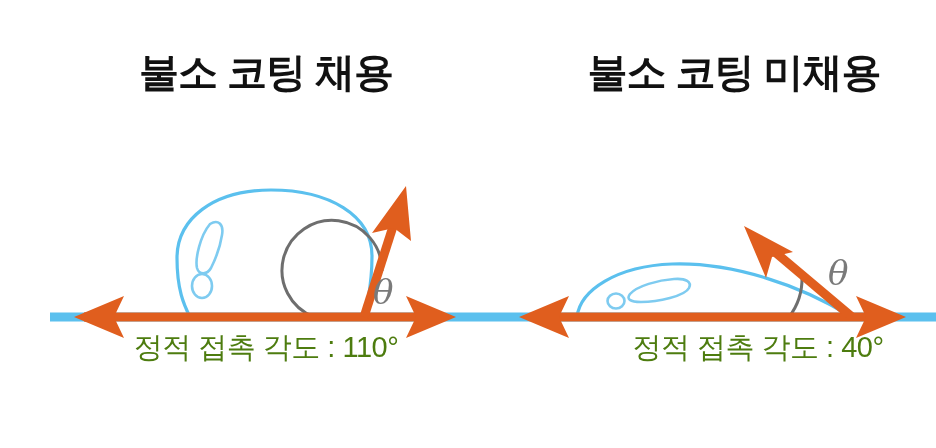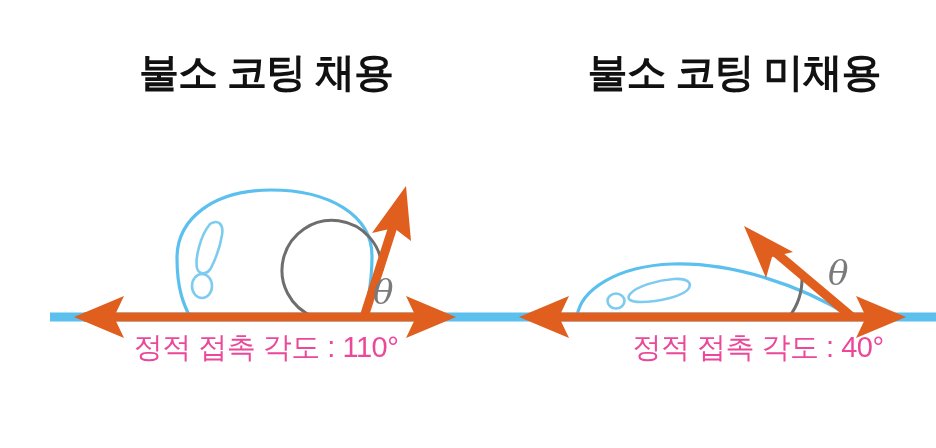--- a/index.html
+++ b/index.html
@@ -30,21 +30,21 @@
     white-space: nowrap;
     line-height: 1;
   }
   #title-left  { left: 0;   width: 468px; }
   #title-right { left: 468px; width: 468px; }
 
   .caption {
     position: absolute;
     top: 333px;
     font-size: 29px;
-    color: #ec4899;
+    color: #4d7c0f;
     text-align: center;
     white-space: nowrap;
     line-height: 1;
     letter-spacing: -0.5px;
   }
   #caption-left  { left: 0;   width: 468px; }
   #caption-right { left: 492px; width: 468px; }
 
   #diagram-svg {
     position: absolute;

